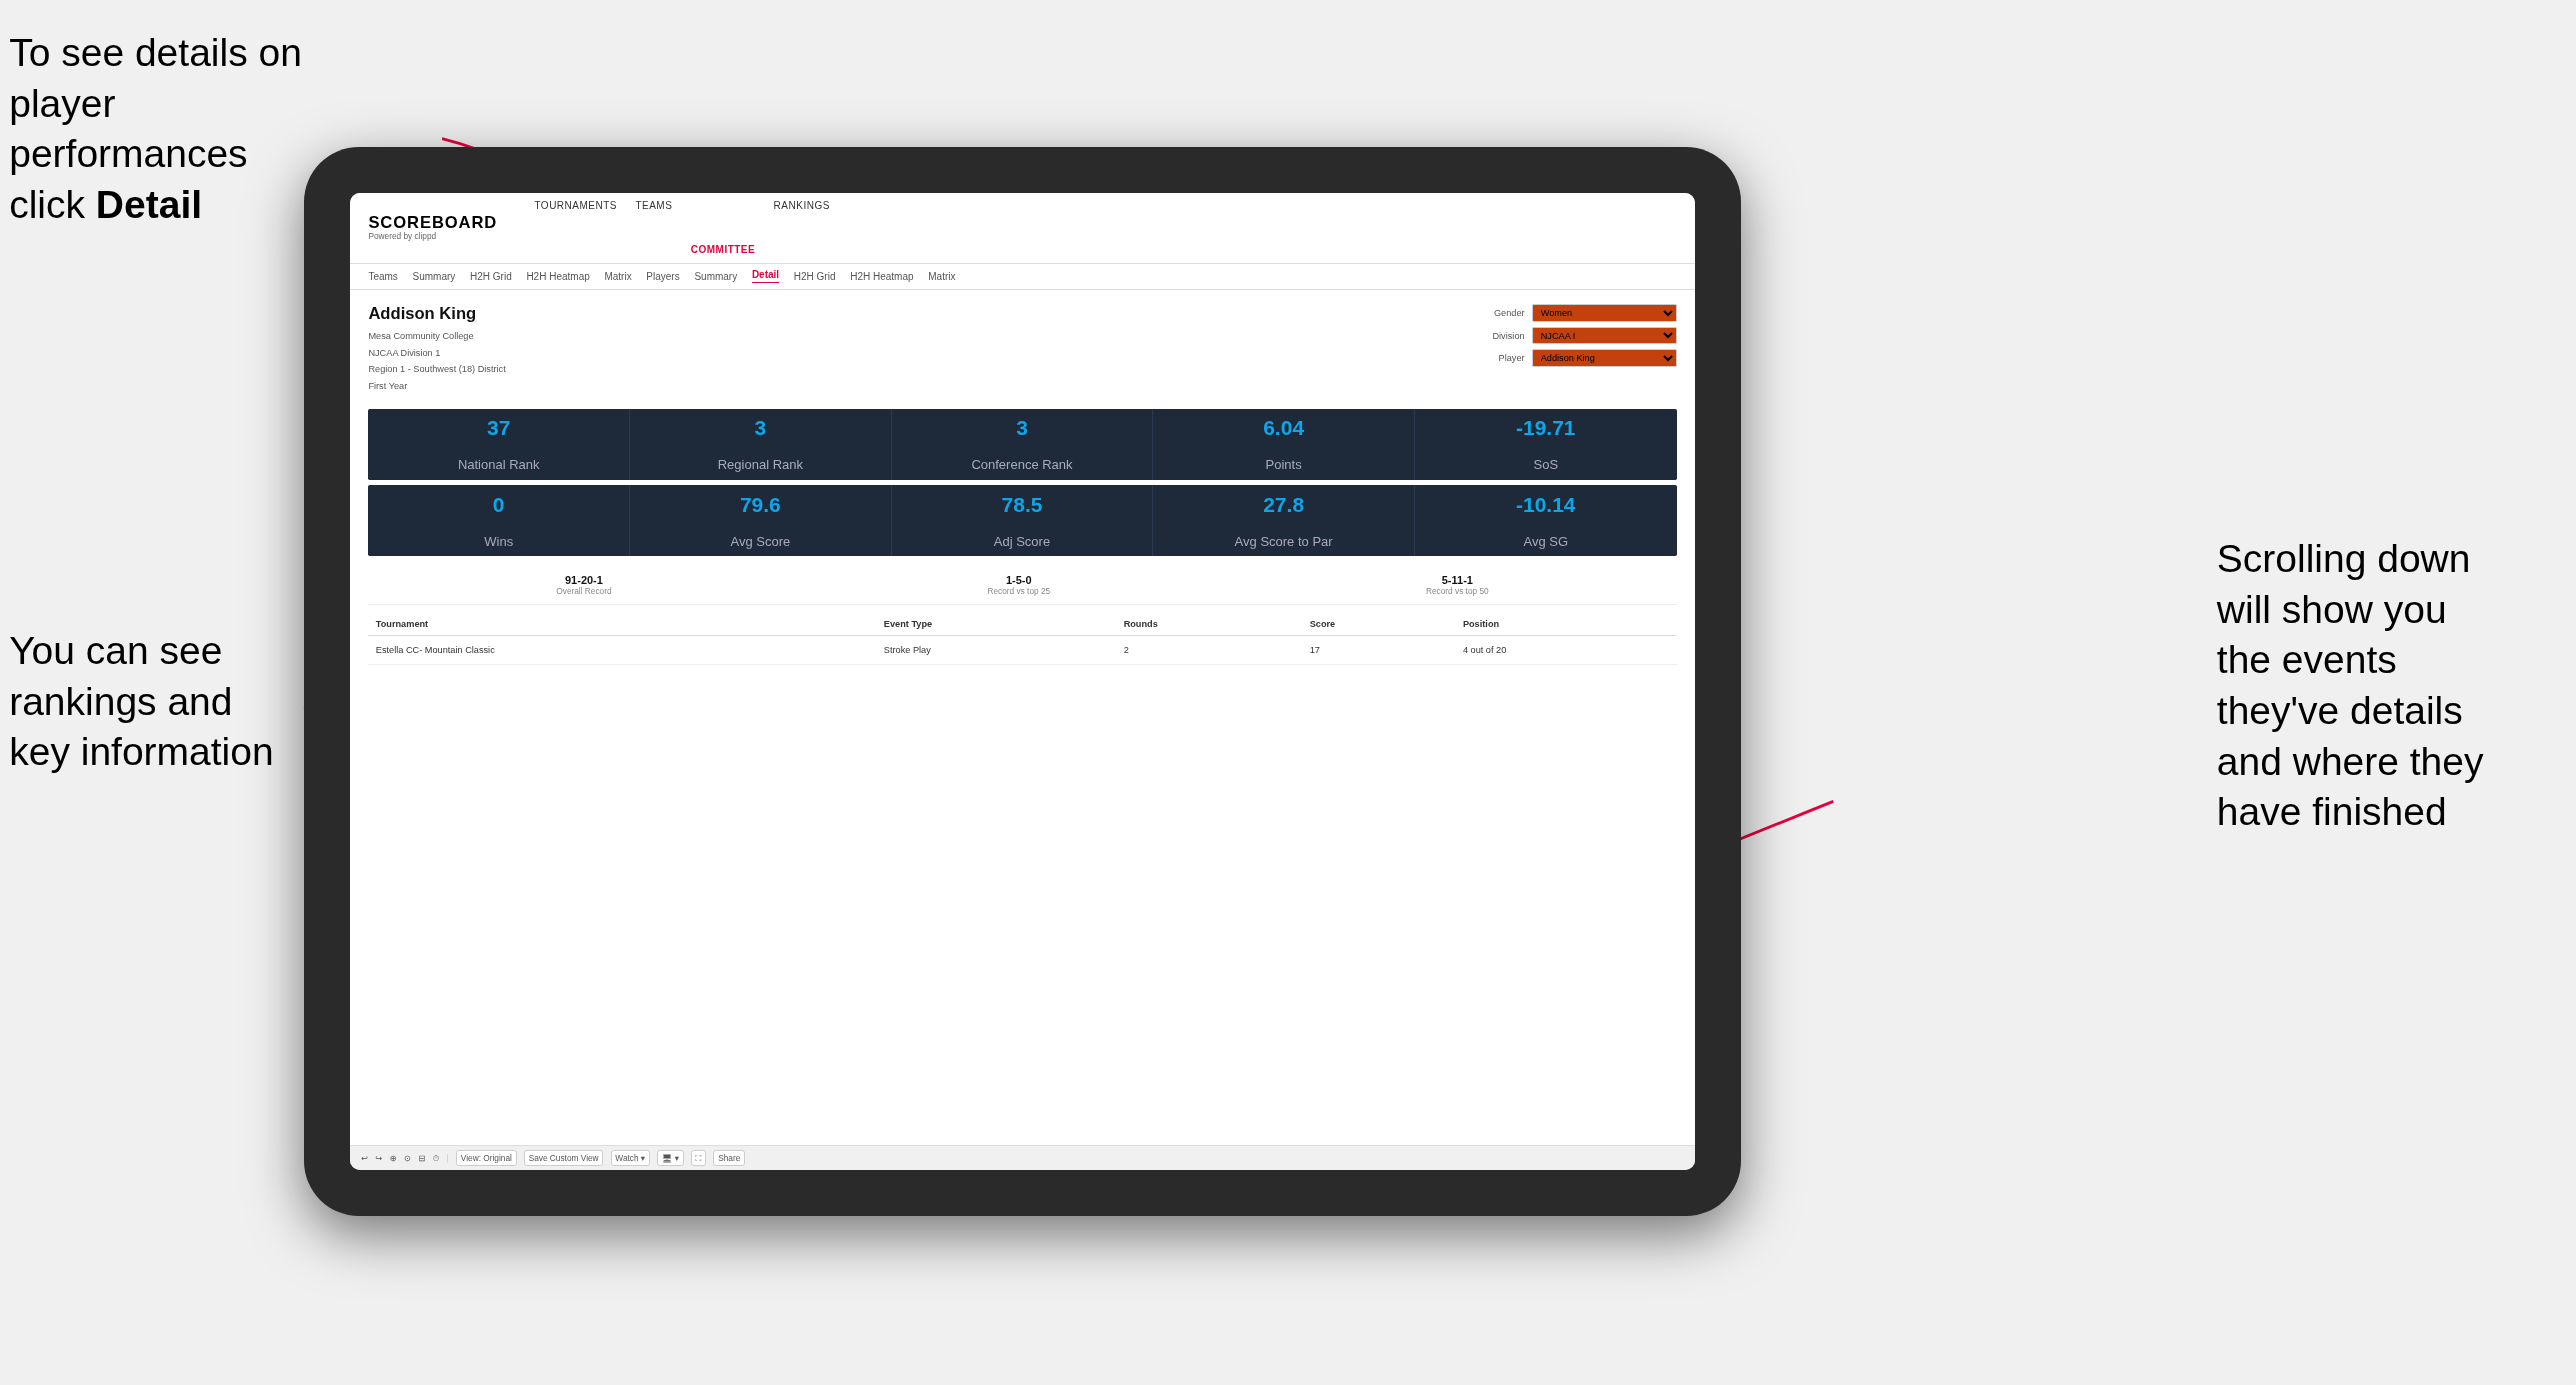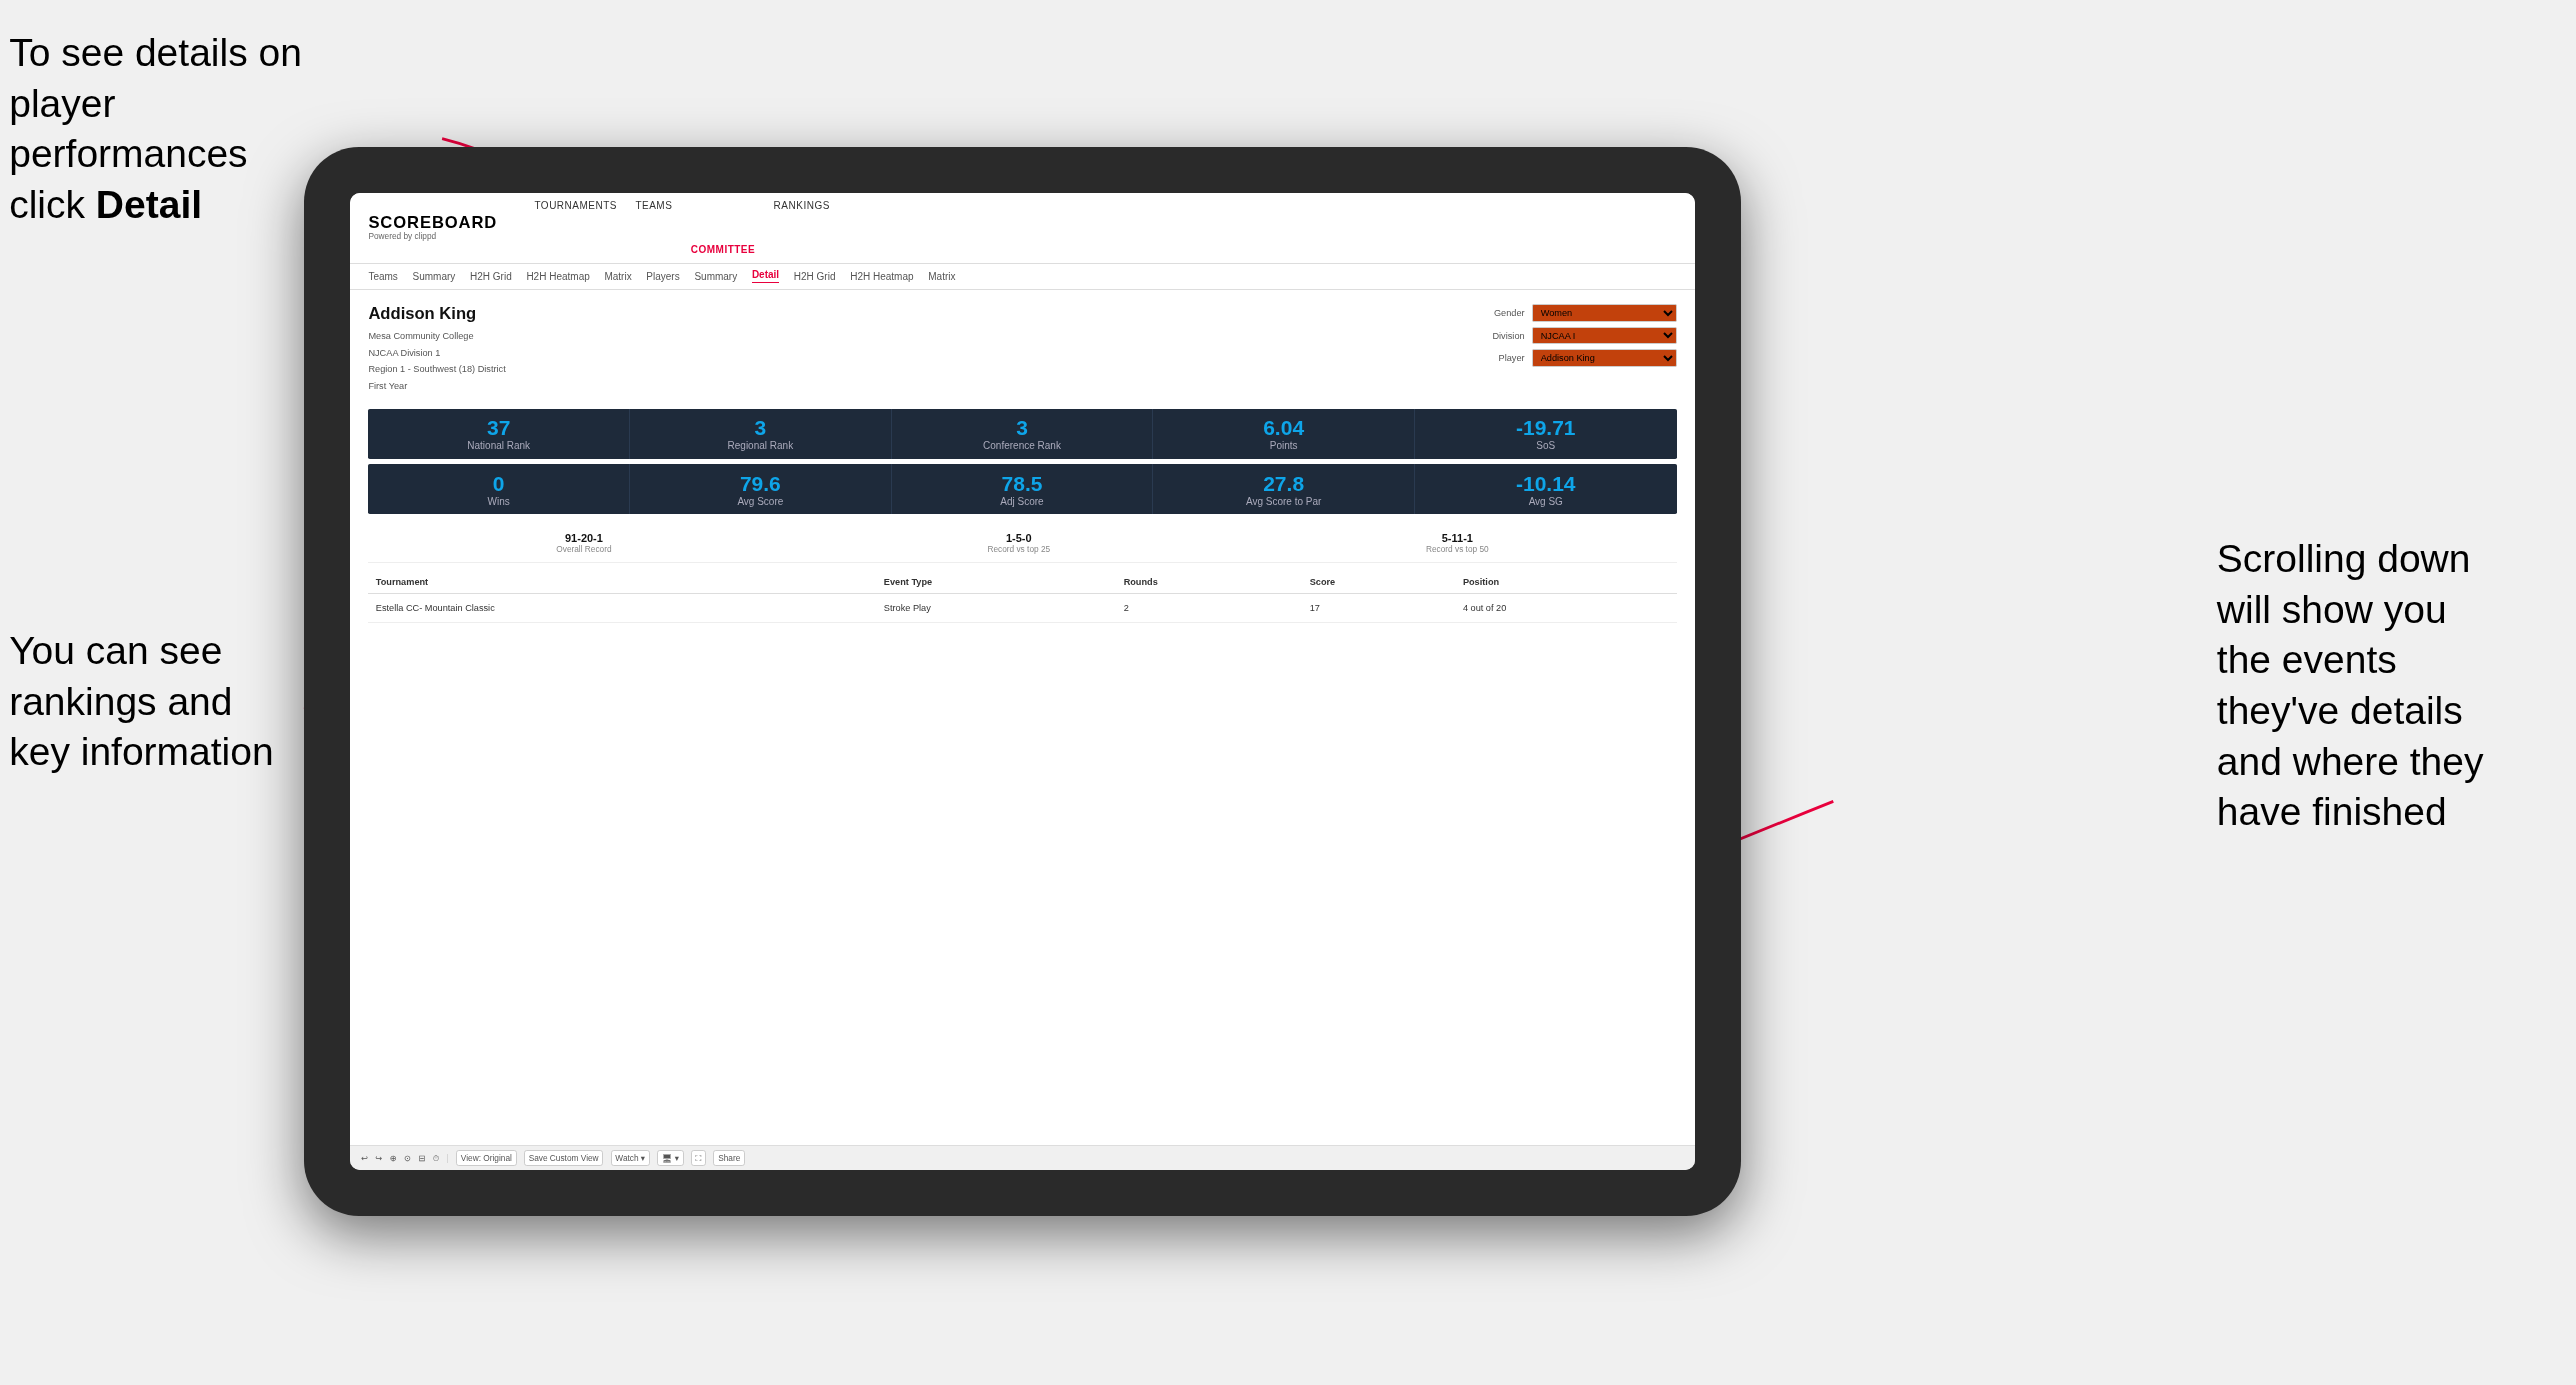--- a/index.html
+++ b/index.html
@@ -210,23 +210,23 @@
       color: #fff;
     }
     .stat-cell:last-child { border-right: none; }
     .stat-value {
       font-size: 21px;
       font-weight: 700;
       color: #0ea5e9;
       display: block;
     }
     .stat-label {
-      font-size: 10px;
+      font-size: 13px;
       color: #aab;
-      margin-top: 0;
+      margin-top: 17px;
       display: block;
     }
 
     
     .records-row {
       display: flex;
       justify-content: space-around;
       padding: 7.4px 0;
       border-bottom: 0.9px solid #eee;
       margin-bottom: 9.2px;

